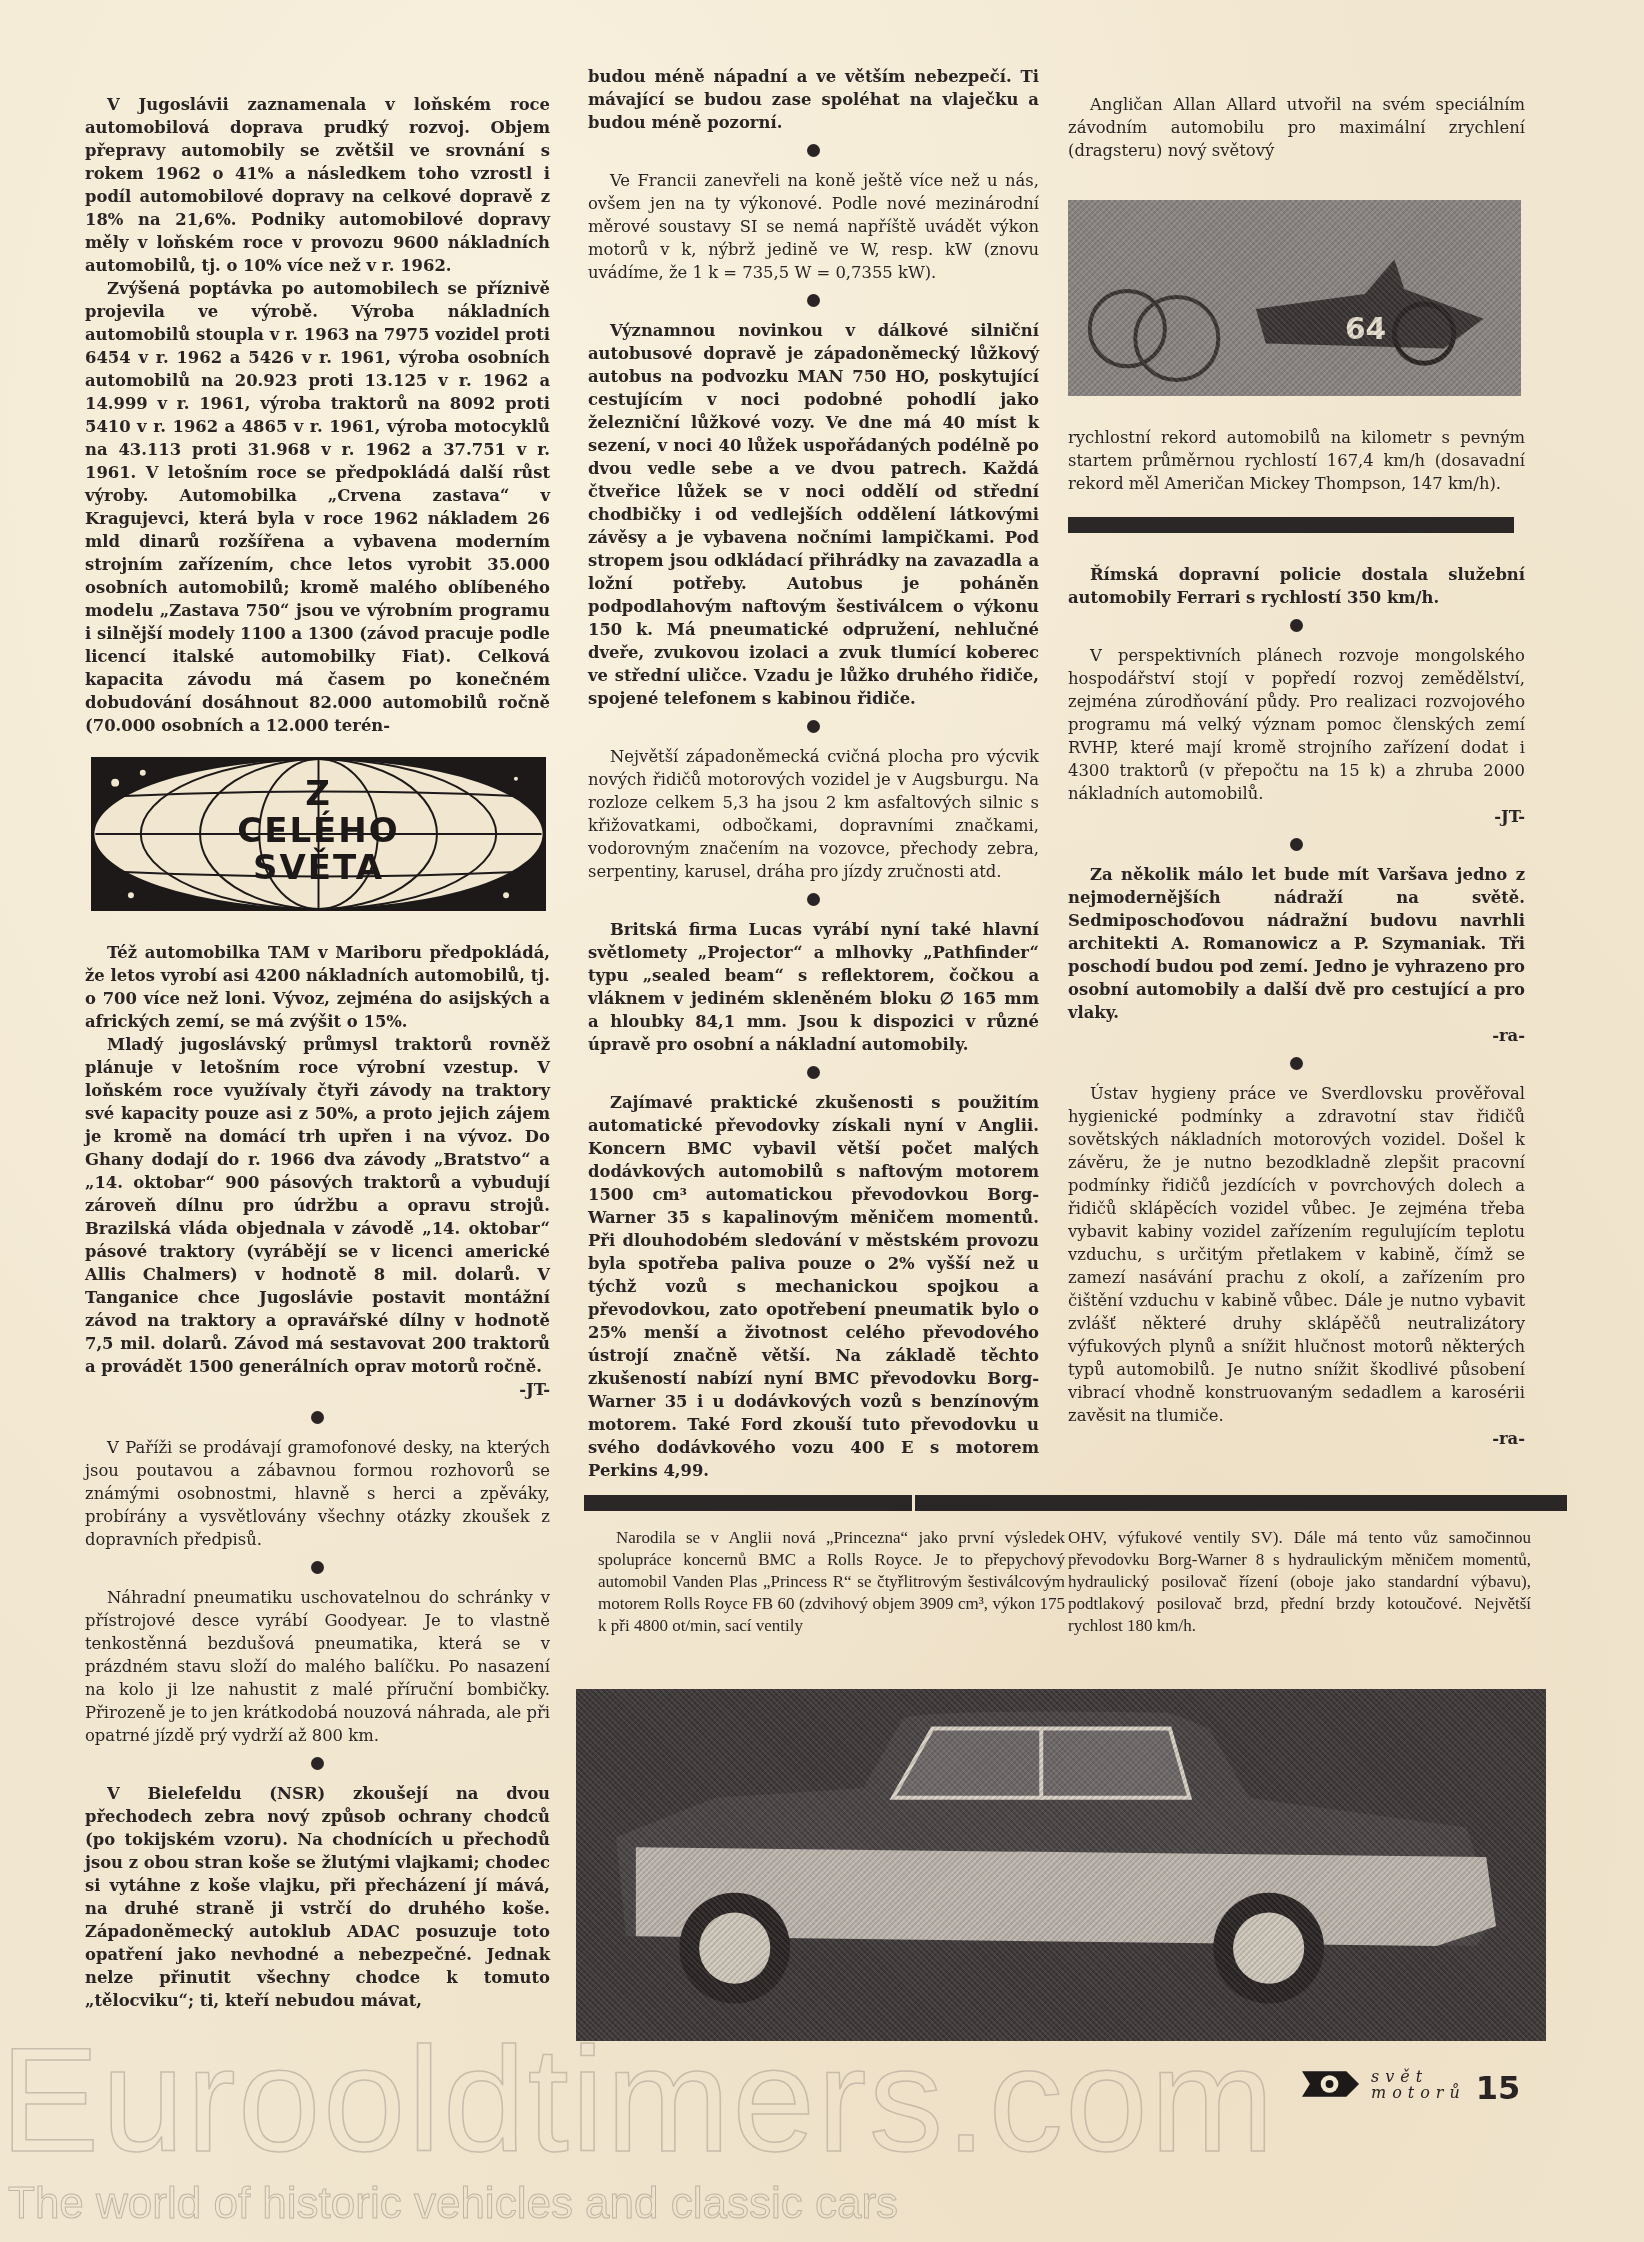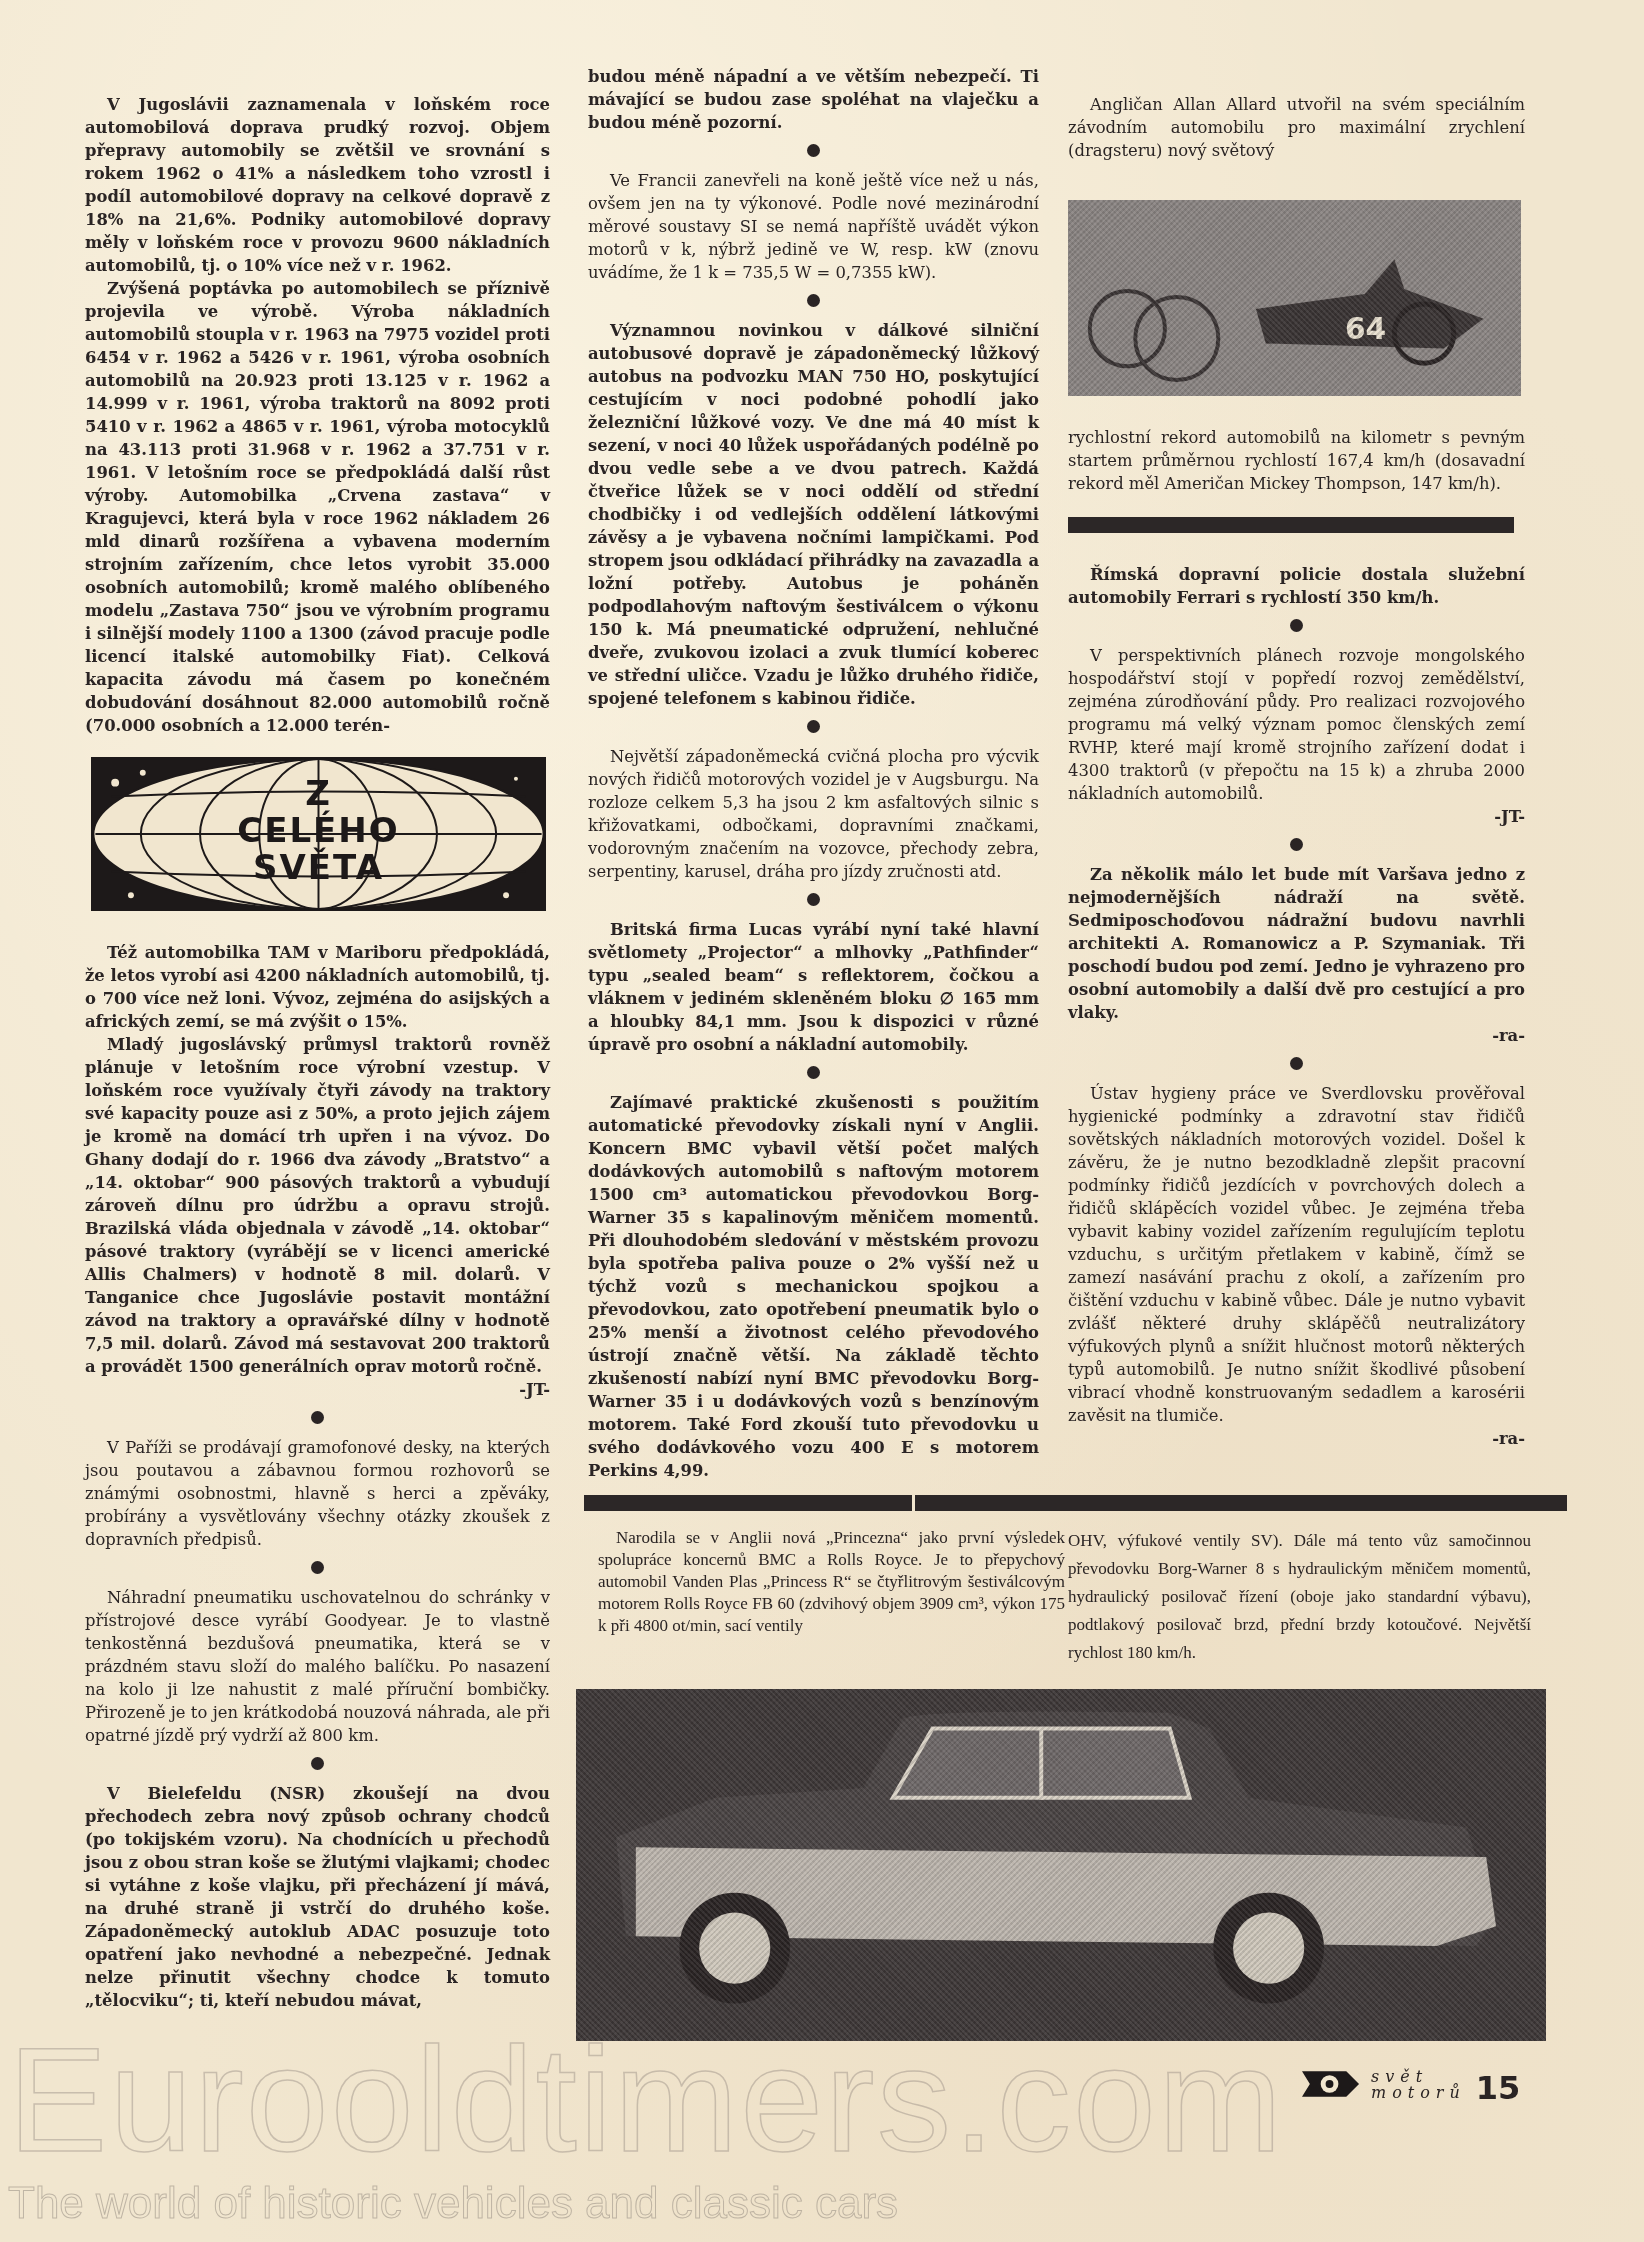--- a/index.html
+++ b/index.html
@@ -24,27 +24,27 @@
   .photo{background:#5a5454;position:relative;overflow:hidden;}
   .photo::after{content:"";position:absolute;inset:0;
       background-image:repeating-linear-gradient(45deg,rgba(255,255,255,.08) 0 2px,transparent 2px 4px),
                        repeating-linear-gradient(-45deg,rgba(0,0,0,.12) 0 2px,transparent 2px 4px);}
   #drag-photo{width:453px;height:196px;margin:38px 0 30px 0;background:#8b8583;}
   .bar{height:16px;background:#2c2727;}
   #bar1{margin:22px 0 30px 0;width:446px;}
   #bar2{position:absolute;left:584px;top:1495px;width:983px;}
   #bar2::after{content:"";position:absolute;left:328px;top:0;width:3px;height:16px;background:#f1e6cf;}
   #c4{position:absolute;left:598px;top:1527px;width:467px;font-family:"Liberation Serif",serif;font-size:17px;line-height:22px;text-align:justify;}
-  #c5{position:absolute;left:1068px;top:1527px;width:463px;font-family:"Liberation Serif",serif;font-size:17px;line-height:28px;text-align:justify;}
+  #c5{position:absolute;left:1068px;top:1527px;width:463px;font-family:"Liberation Serif",serif;font-size:17px;line-height:22px;text-align:justify;}
   #c4 p{margin:0;text-indent:18px;} #c5 p{margin:0;}
   #car-photo{position:absolute;left:576px;top:1689px;width:970px;height:352px;background:#3e3838;}
   .footer{position:absolute;left:1302px;top:2069px;display:flex;align-items:flex-start;gap:10px;}
   .ftxt{font-family:"DejaVu Serif",serif;font-style:italic;font-size:16px;line-height:16px;letter-spacing:6px;}
   .pnum{font-family:"DejaVu Sans",sans-serif;font-weight:bold;font-size:32px;margin-left:0;}
-  .wm{position:absolute;left:8px;top:2025px;font-family:"Liberation Sans",sans-serif;font-size:149px;line-height:149px;
+  .wm{position:absolute;left:0;top:2025px;font-family:"Liberation Sans",sans-serif;font-size:149px;line-height:149px;
       color:transparent;-webkit-text-stroke:1.5px rgba(150,140,130,.45);white-space:nowrap;letter-spacing:2px;}
   .wm2{position:absolute;left:8px;top:2178px;font-family:"Liberation Sans",sans-serif;font-size:44px;color:transparent;
       -webkit-text-stroke:1px rgba(150,140,130,.55);white-space:nowrap;}
 </style>
 </head>
 <body>
 
 <div class="page">
 
   <div class="col" id="c1">

